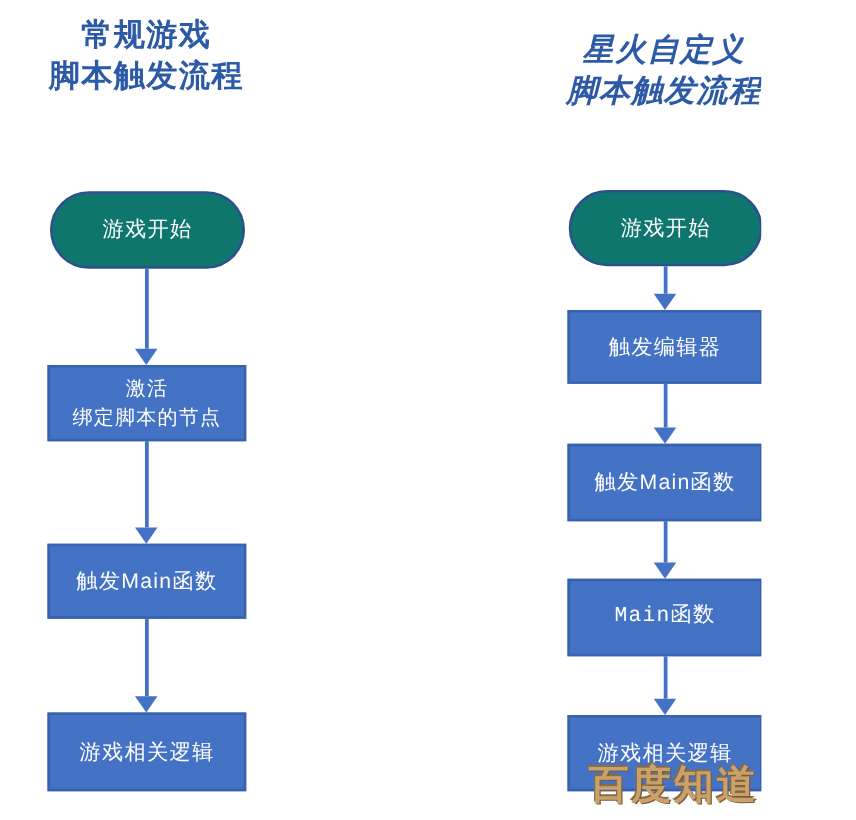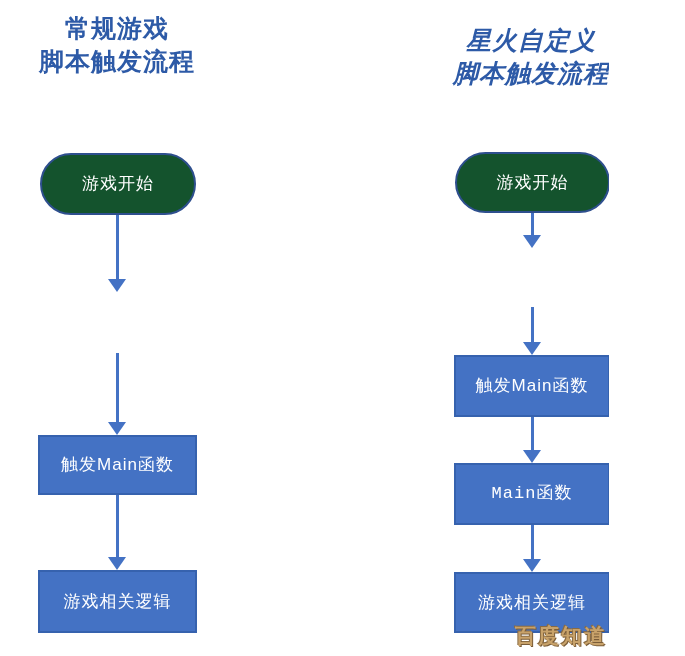--- a/index.html
+++ b/index.html
@@ -35,21 +35,21 @@
     flex-direction: column;
     color: #ffffff;
     font-size: 17px;
     font-weight: 500;
     text-align: center;
     box-sizing: border-box;
     letter-spacing: 1px;
     line-height: 24px;
   }
   .node.pill {
-    background: #14532d;
+    background: #0f766e;
     border: 2px solid #2e4f8e;
     border-radius: 32px;
   }
   .node.rect {
     background: #4472c4;
     border: 2px solid #3662ae;
   }
 
   
   .l-start  { left: 40px; top: 153px; width: 156px; height: 62px; }
@@ -89,21 +89,21 @@
   .l-arrow3 { left: 108px; top: 495px; height: 75px; }
   .r-arrow1 { left: 523px; top: 213px; height: 35px; }
   .r-arrow2 { left: 523px; top: 307px; height: 48px; }
   .r-arrow3 { left: 523px; top: 417px; height: 46px; }
   .r-arrow4 { left: 523px; top: 525px; height: 47px; }
 
   .watermark {
     position: absolute;
     right: 2px;
     bottom: 6px;
-    font-size: 21px;
+    font-size: 32px;
     font-weight: bold;
     letter-spacing: 2px;
     color: #c8a26a;
     text-shadow: 1px 1px 0 #7a5c38, -1px -1px 0 #8a6b43;
   }
 </style>
 </head>
 <body>
 
 <div class="canvas">
@@ -120,20 +120,24 @@
 
   <div class="node pill l-start">
     <span>游戏开始</span>
   </div>
 
   <div class="arrow l-arrow1">
     <div class="shaft"></div>
     <div class="head"></div>
   </div>
 
+  <div class="node rect l-box1">
+    <span>激活</span>
+    <span>绑定脚本的节点</span>
+  </div>
 
   <div class="arrow l-arrow2">
     <div class="shaft"></div>
     <div class="head"></div>
   </div>
 
   <div class="node rect l-box2">
     <span>触发Main函数</span>
   </div>
 
@@ -148,20 +152,23 @@
 
   <div class="node pill r-start">
     <span>游戏开始</span>
   </div>
 
   <div class="arrow r-arrow1">
     <div class="shaft"></div>
     <div class="head"></div>
   </div>
 
+  <div class="node rect r-box1">
+    <span>触发编辑器</span>
+  </div>
 
   <div class="arrow r-arrow2">
     <div class="shaft"></div>
     <div class="head"></div>
   </div>
 
   <div class="node rect r-box2">
     <span>触发Main函数</span>
   </div>
 

